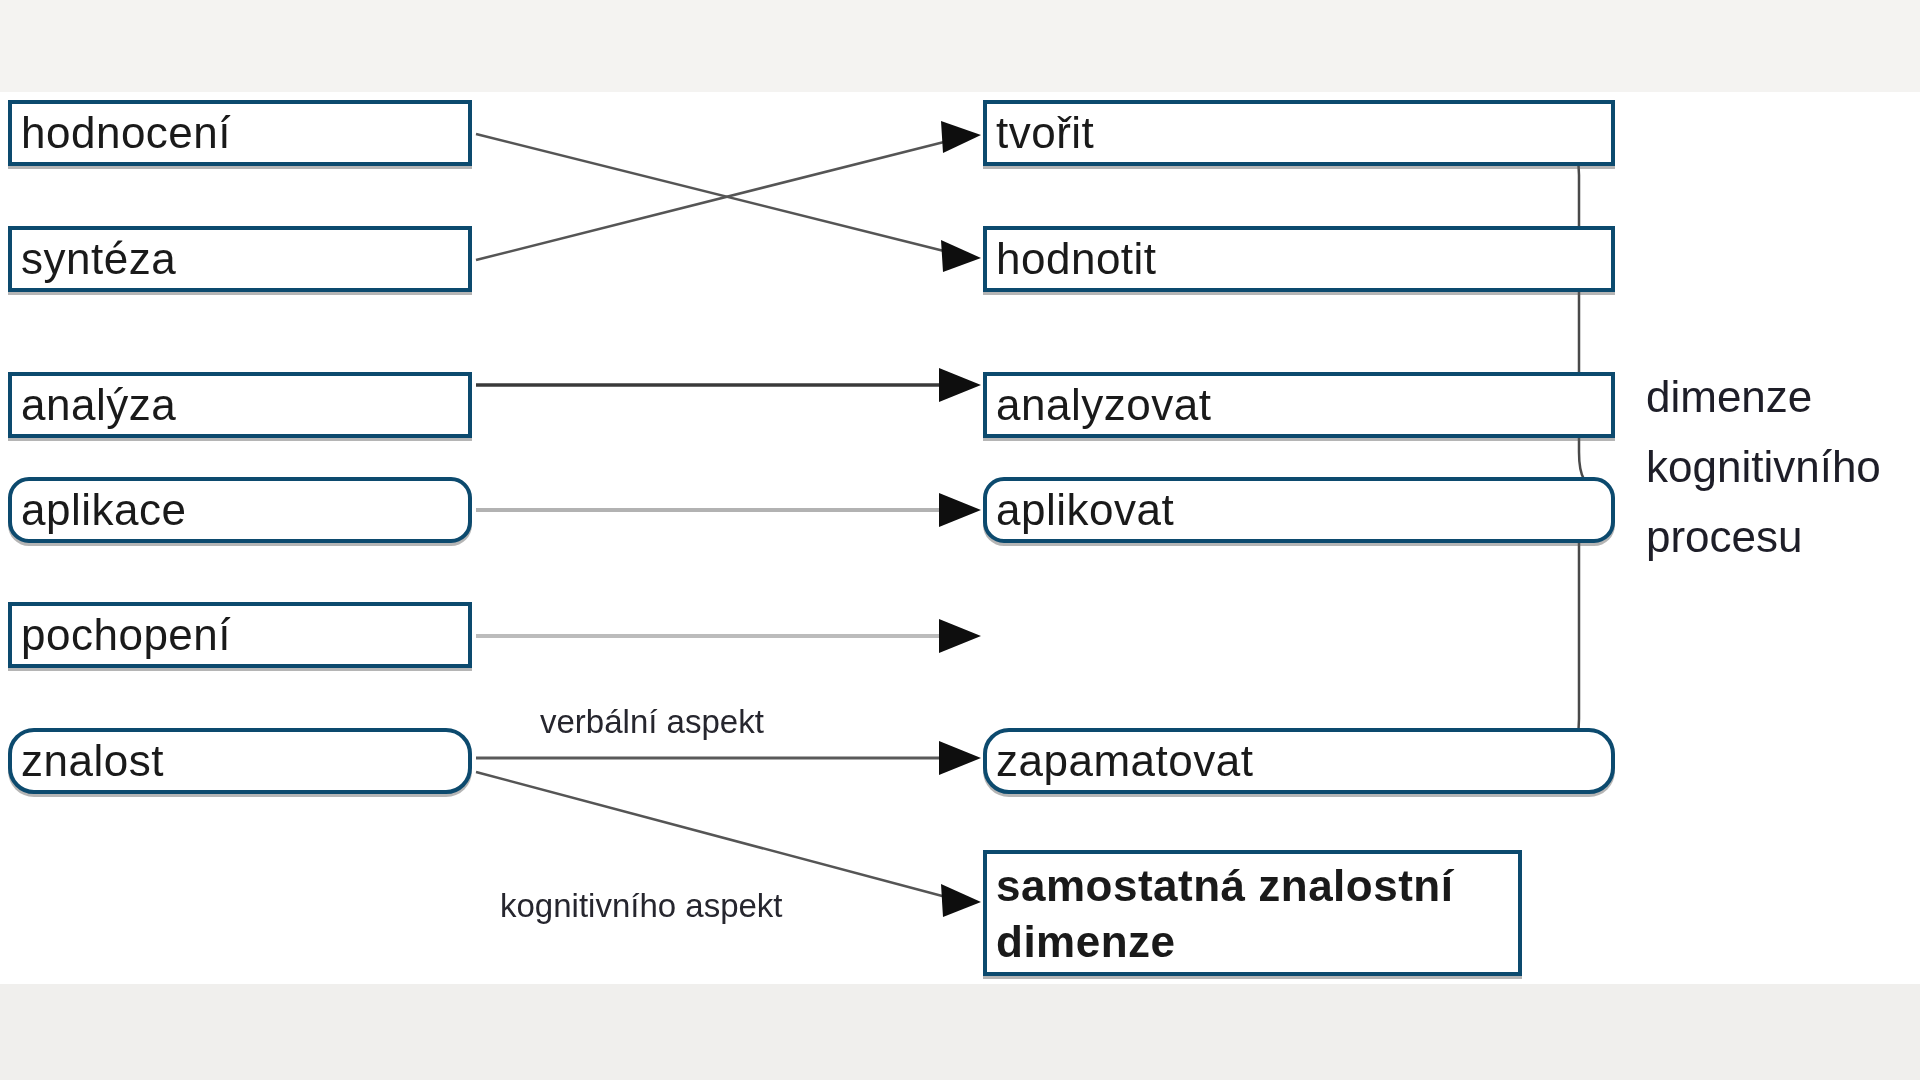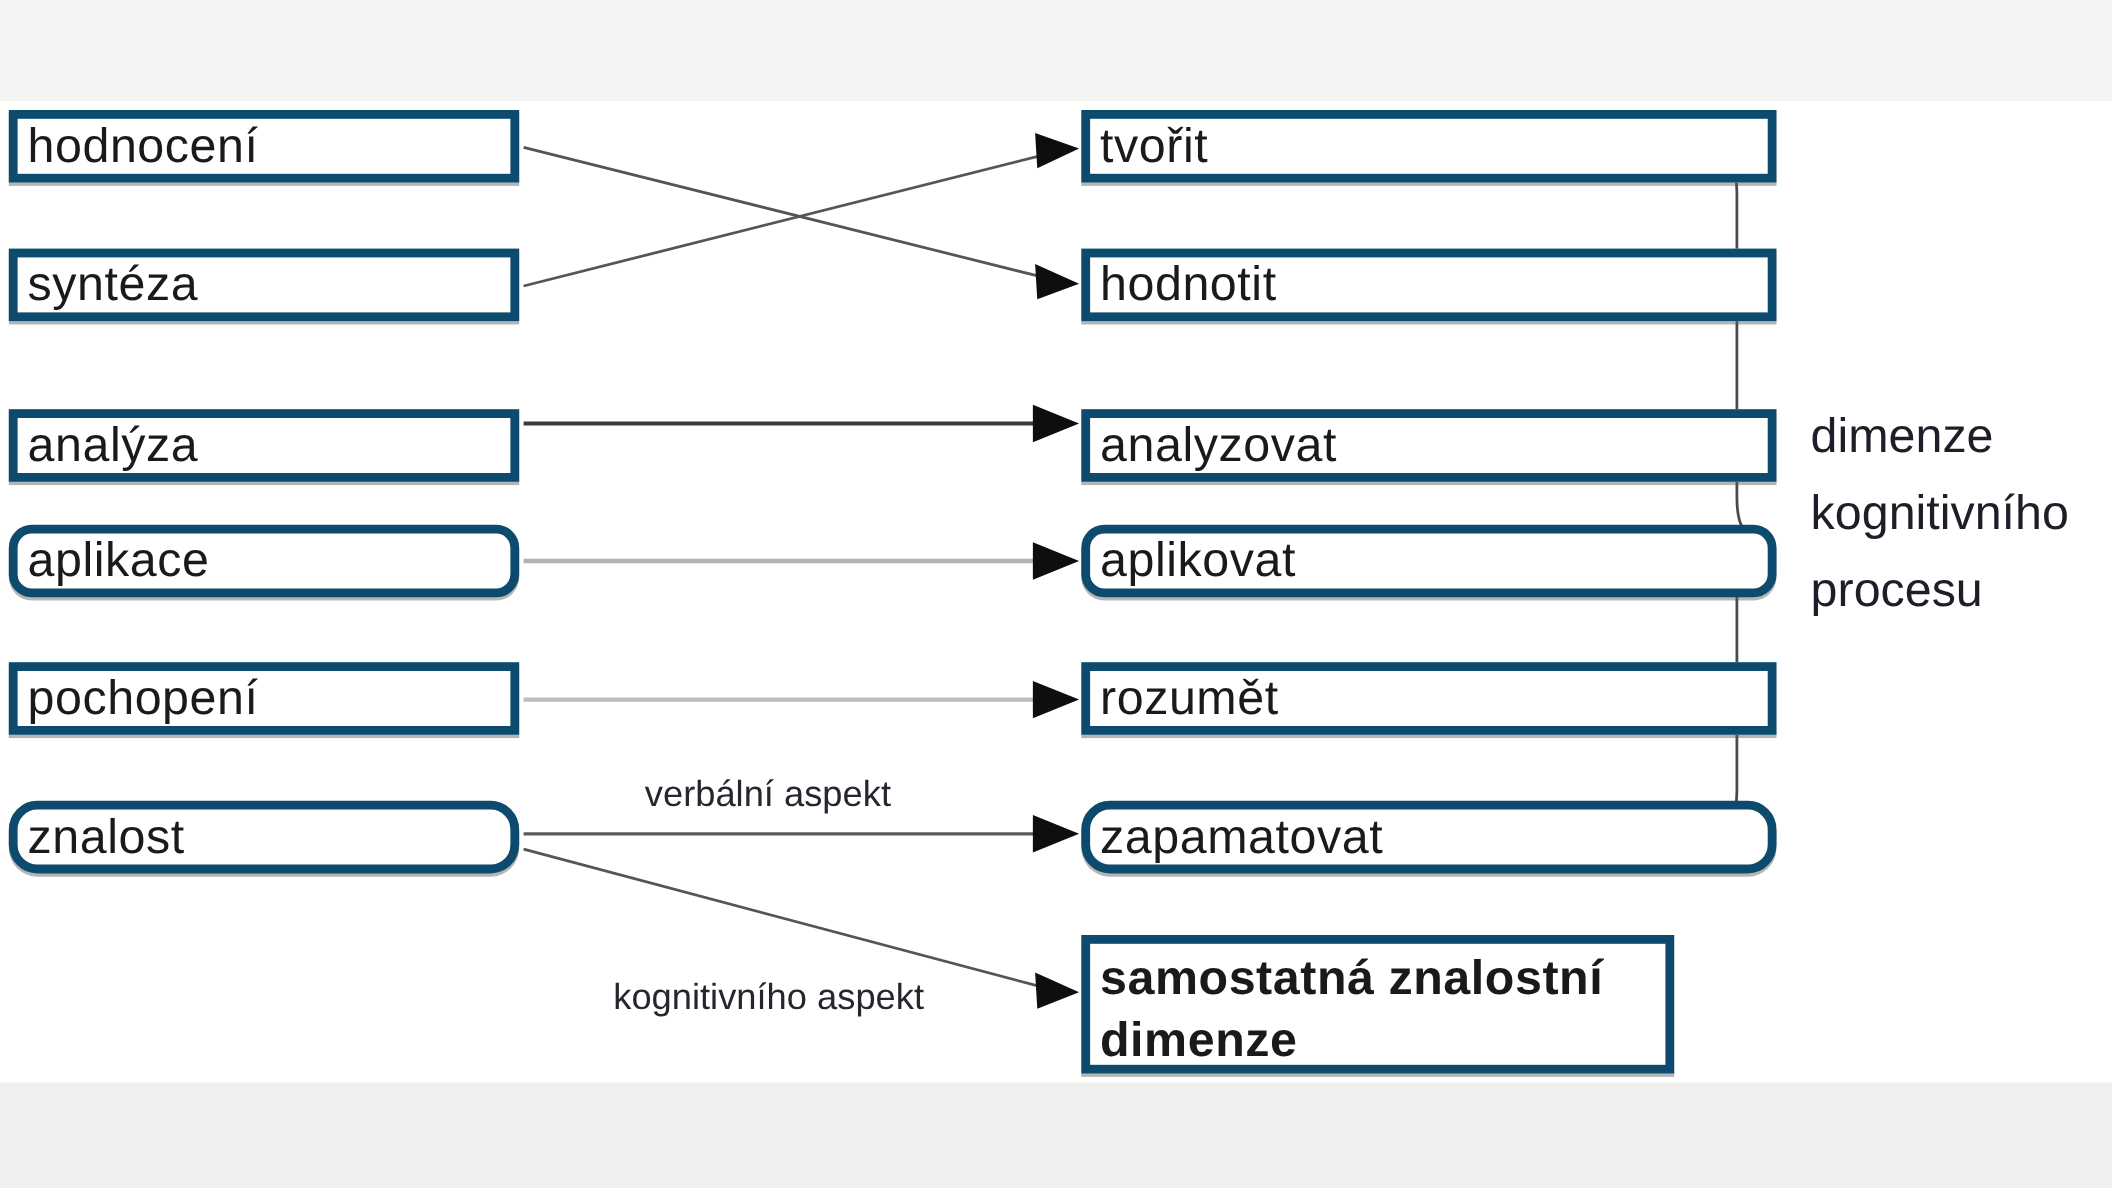--- a/index.html
+++ b/index.html
@@ -8,21 +8,21 @@
     background:#ffffff;
     font-family:"Liberation Sans","DejaVu Sans",sans-serif;
     color:#1a1a1a;
   }
   .strip{position:absolute;left:0;width:1920px;}
   #strip-top{top:0;height:92px;background:#f4f3f1;}
   #strip-bottom{top:984px;height:96px;background:#f0efed;}
 
   .box{
     position:absolute;
-    border:8px solid #0c4a6e;
+    border:4px solid #0c4a6e;
     background:#ffffff;
     box-sizing:border-box;
     display:flex;align-items:center;
     padding-left:9px;
     font-size:44px;
     letter-spacing:0.5px;
     box-shadow:0 3px 0 rgba(90,90,90,0.45);
     white-space:nowrap;
   }
   .left-box{left:8px;width:464px;height:66px;}
@@ -38,21 +38,21 @@
     white-space:normal;
     font-weight:bold;
   }
 
   #svg-layer{position:absolute;left:0;top:0;width:1920px;height:1080px;}
 
   .arrow-label{
     position:absolute;
     font-size:33px;
     color:#26262e;
-    text-align:right;
+    text-align:left;
   }
   #label-verbal{left:540px;top:703px;width:270px;}
   #label-substantive{left:500px;top:887px;width:340px;}
 
   #brace-label{
     position:absolute;left:1646px;top:362px;width:290px;
     font-size:44px;line-height:70px;color:#1e1e28;
   }
 </style>
 </head>
@@ -113,21 +113,20 @@
   <div class="box left-box r2">syntéza</div>
   <div class="box left-box r3">analýza</div>
   <div class="box left-box r4">aplikace</div>
   <div class="box left-box r5">pochopení</div>
   <div class="box left-box r6">znalost</div>
 
   <div class="box right-box r1">tvořit</div>
   <div class="box right-box r2">hodnotit</div>
   <div class="box right-box r3">analyzovat</div>
   <div class="box right-box r4">aplikovat</div>
-  <div class="box right-box r5">rozumět</div>
   <div class="box right-box r6">zapamatovat</div>
 
   <div class="box" id="box-bottom">samostatná znalostní dimenze</div>
 
   <div class="arrow-label" id="label-verbal">verbální aspekt</div>
   <div class="arrow-label" id="label-substantive">kognitivního aspekt</div>
 
   <div id="brace-label">dimenze kognitivního procesu</div>
 
 </div>

